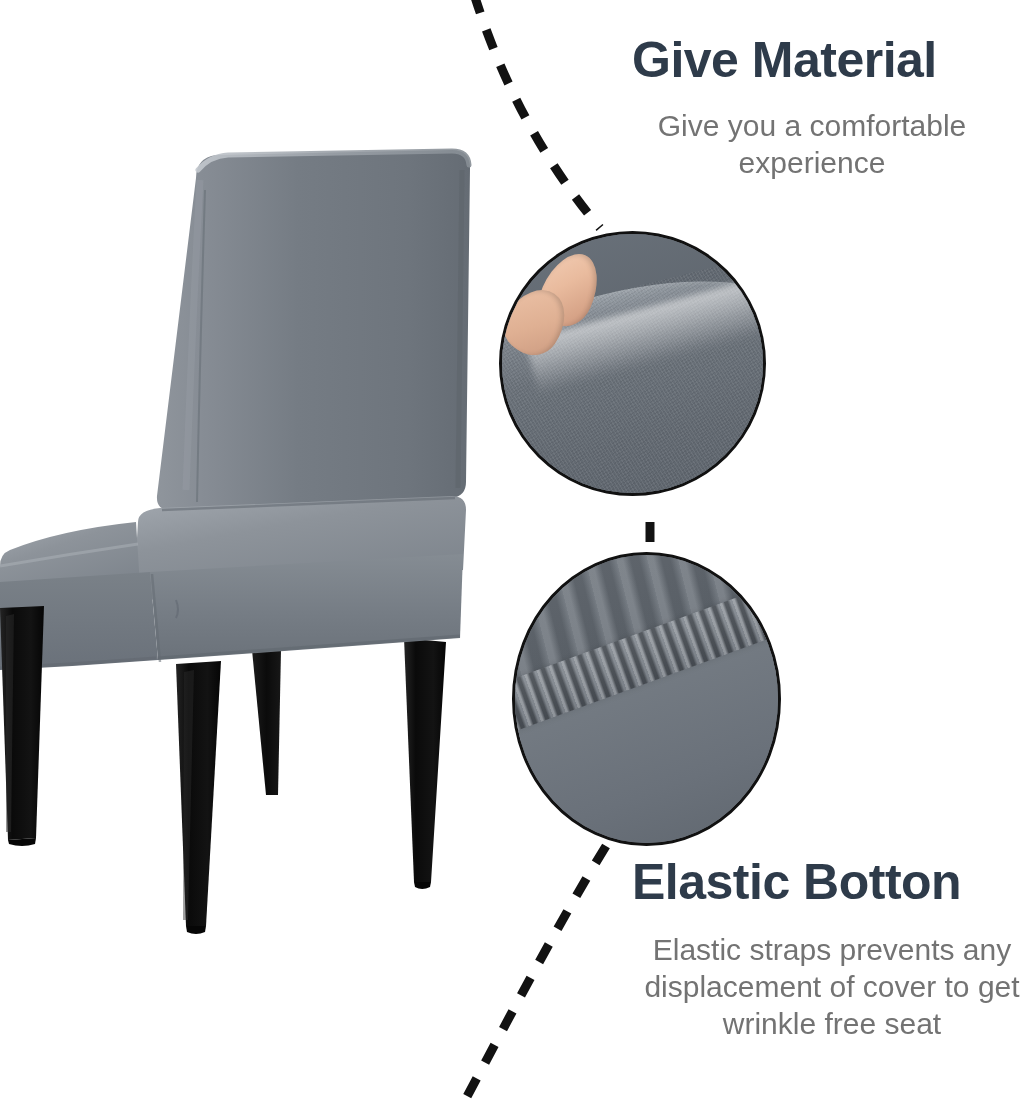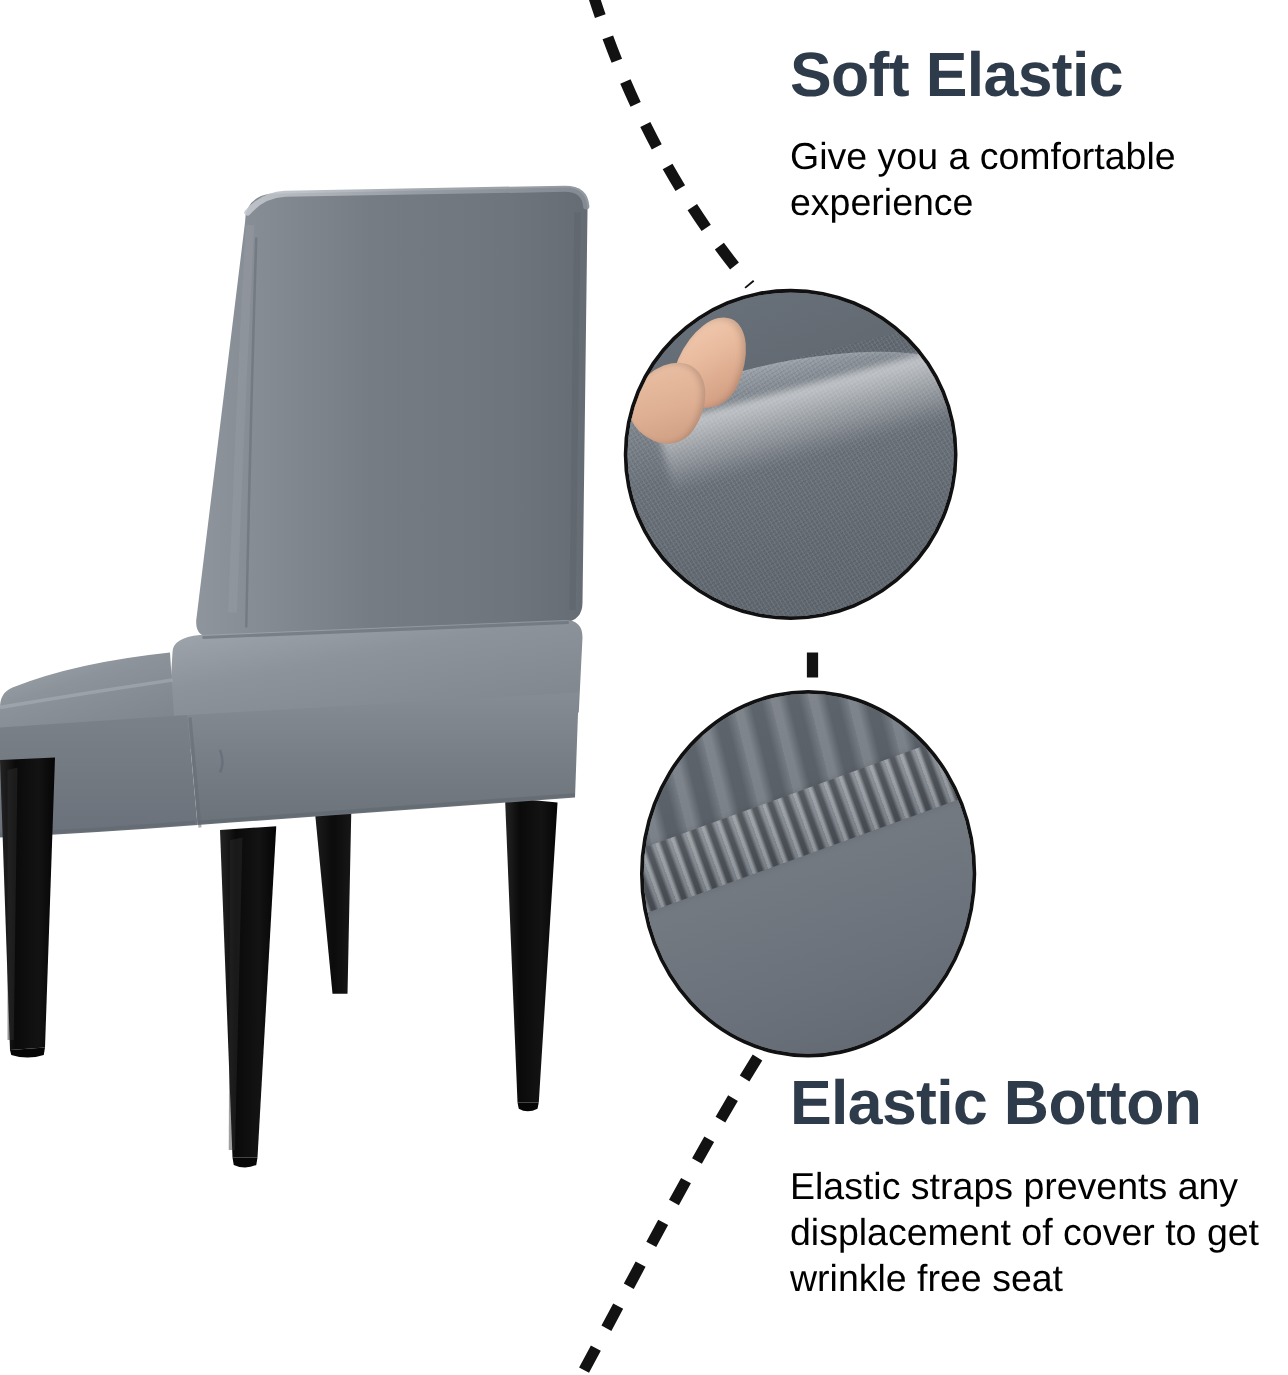--- a/index.html
+++ b/index.html
@@ -32,22 +32,23 @@
     letter-spacing: -0.5px;
     color: #2e3b4a;
     white-space: nowrap;
     margin: 0;
   }
   .feature-desc {
     font-family: "Liberation Sans", sans-serif;
     font-weight: normal;
     font-size: 30px;
     line-height: 1.23;
-    color: #000000;
+    color: #737373;
     margin: 0;
+    text-align: center;
   }
 
   #block-soft-material {
     left: 632px;
     top: 34px;
     width: 392px;
   }
   #block-soft-material .feature-desc {
     margin-top: 22px;
     width: 360px;
@@ -376,21 +377,21 @@
         <div class="elastic-pleats"></div>
       </div>
       <div class="elastic-band">
         <div class="elastic-ruche"></div>
       </div>
       <div class="elastic-bottom-fabric"></div>
     </div>
   </div>
 
   <div id="block-soft-material" class="feature-block">
-    <h2 class="feature-title">Soft Elastic</h2>
+    <h2 class="feature-title">Give Material</h2>
     <p class="feature-desc">Give you a comfortable experience</p>
   </div>
 
   <div id="block-elastic-bottom" class="feature-block">
     <h2 class="feature-title">Elastic Botton</h2>
     <p class="feature-desc">Elastic straps prevents any displacement of cover to get wrinkle free seat</p>
   </div>
 
 </div>
 

